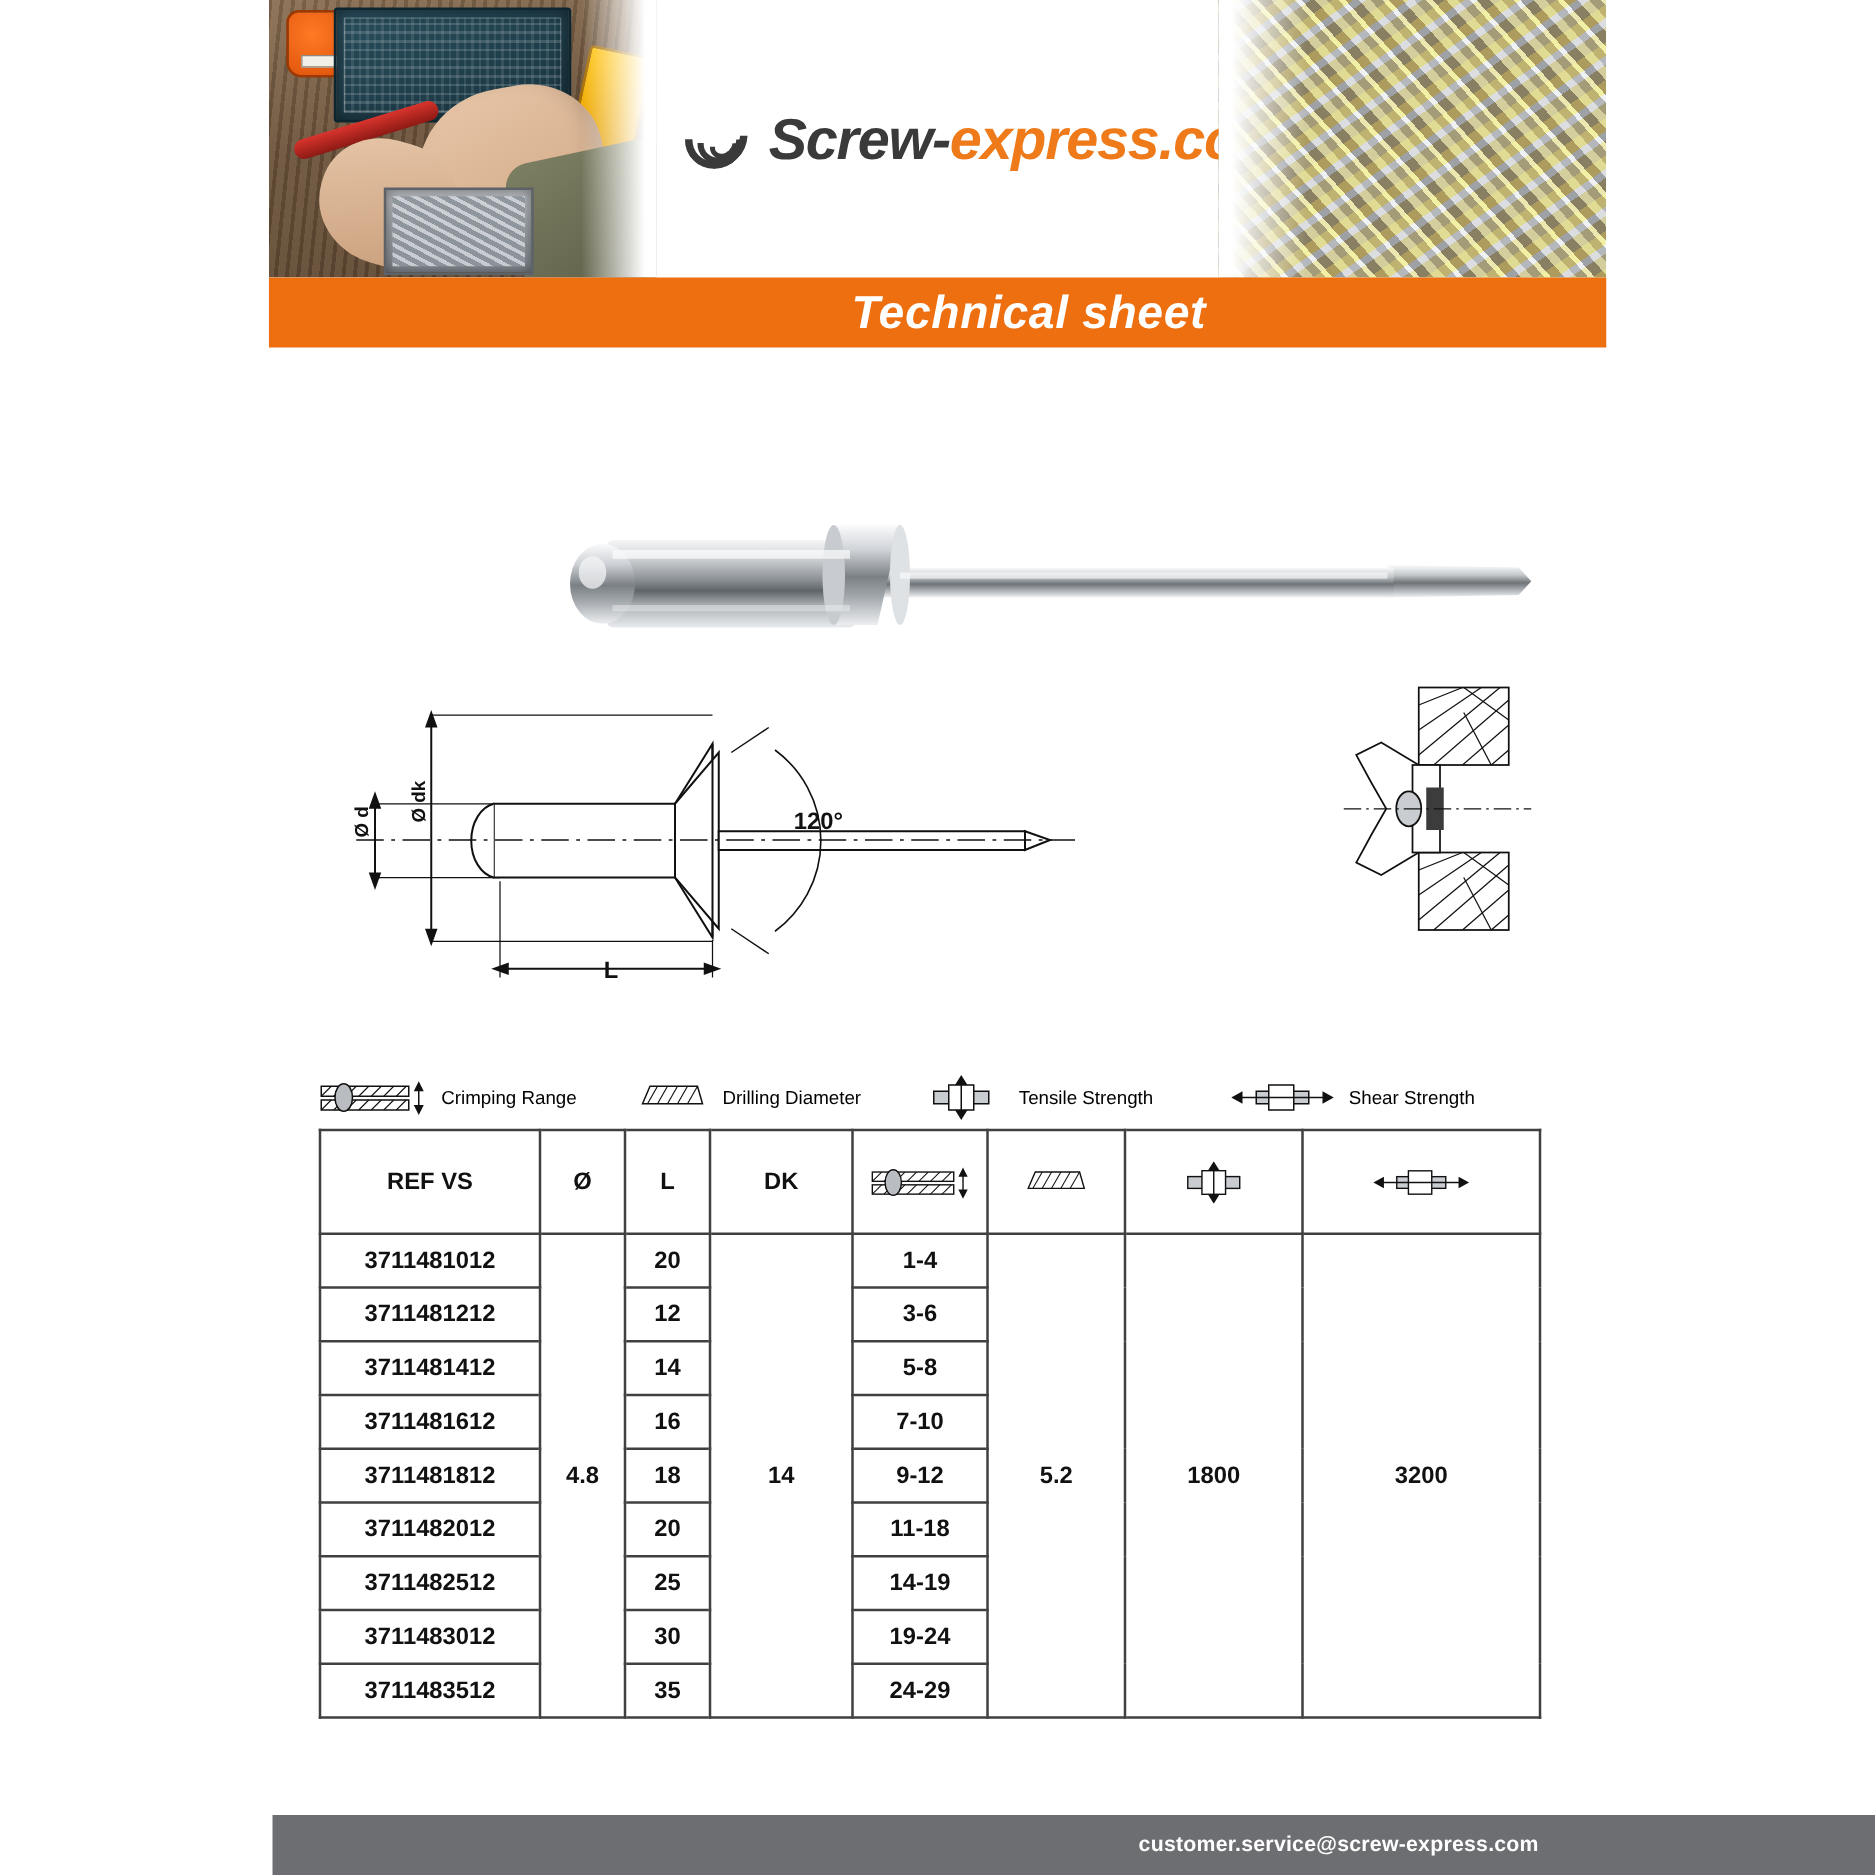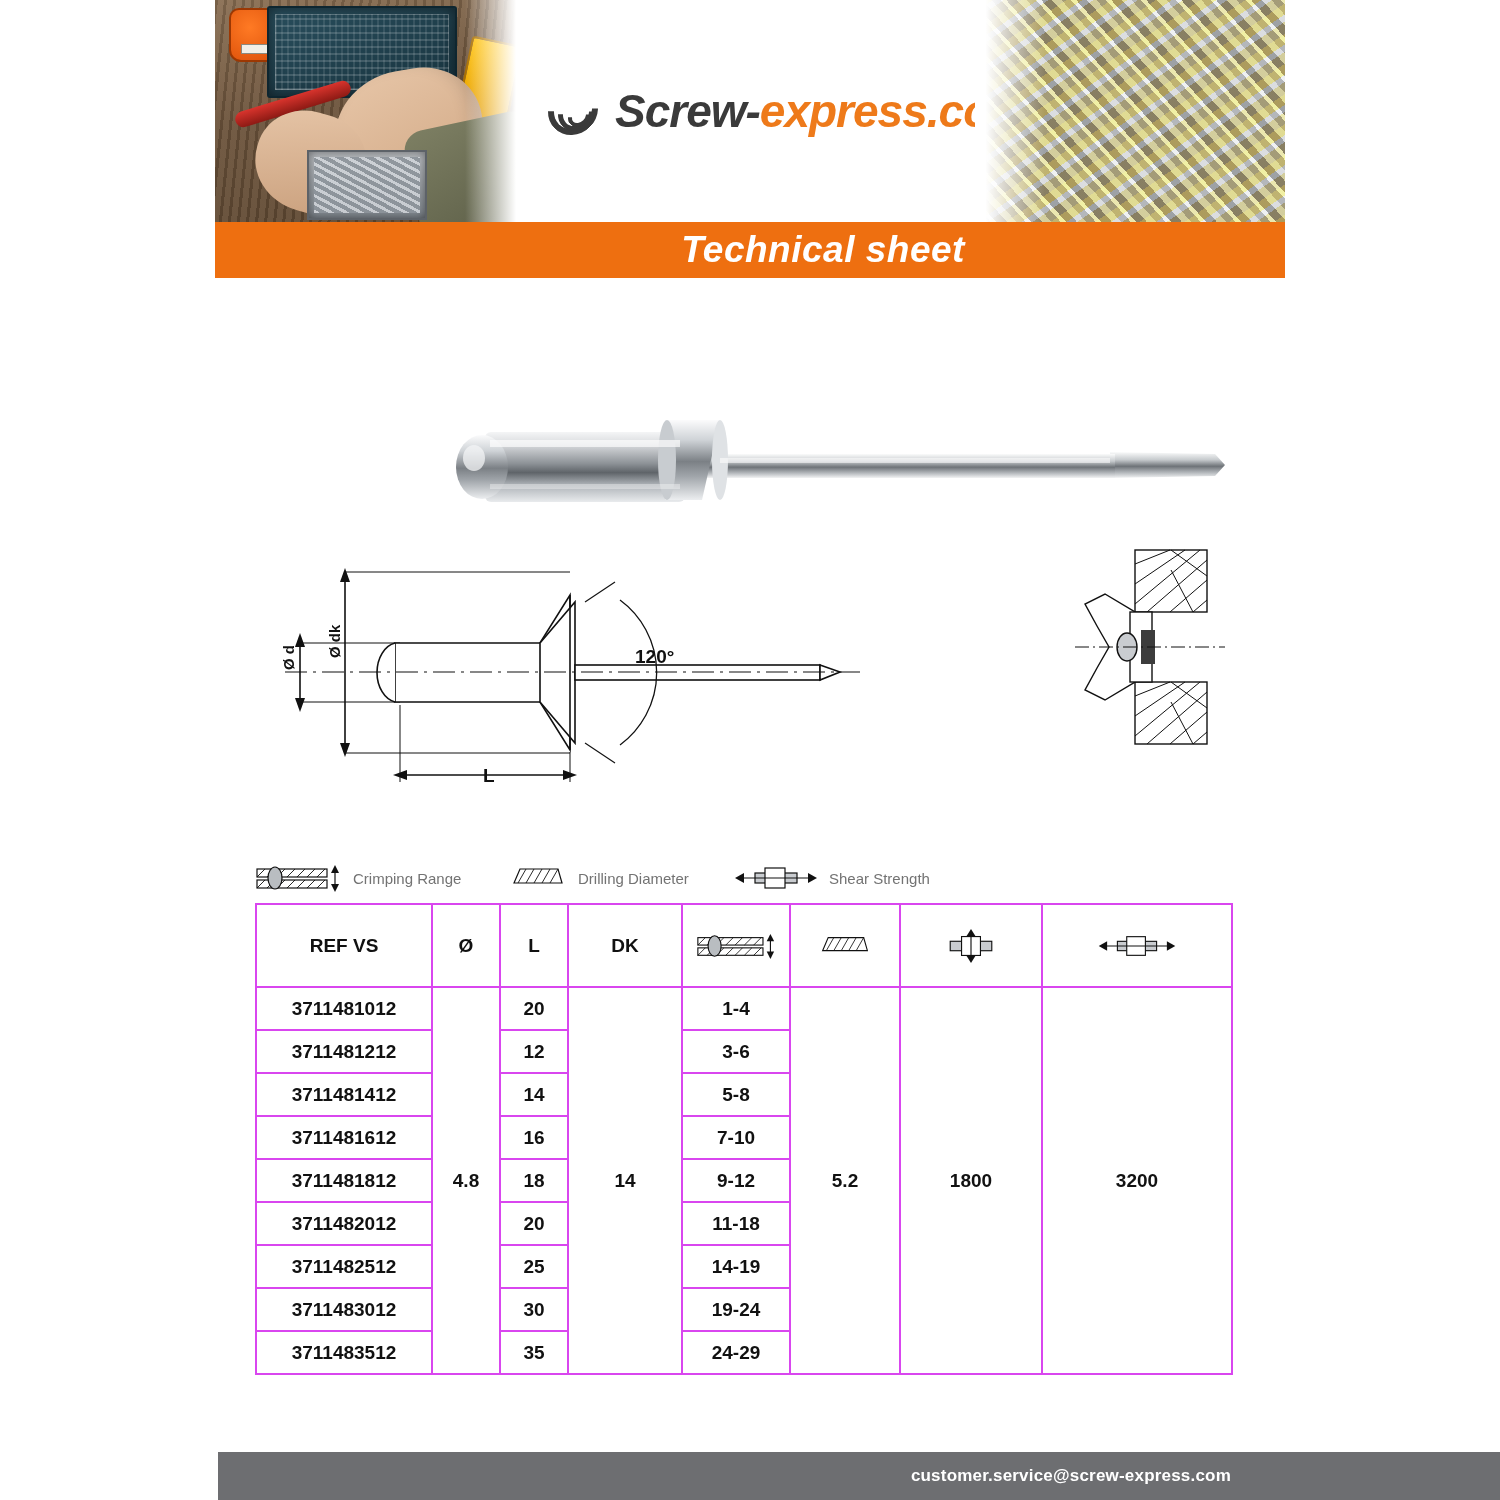--- a/index.html
+++ b/index.html
@@ -211,42 +211,42 @@
   .legend {
     position: absolute;
     left: 255px; top: 855px;
     width: 1255px; height: 46px;
     display: flex;
     align-items: center;
   }
   .legend-item { display: flex; align-items: center; }
   .legend-item .lbl {
     font-size: 15px;
-    color: #737373;
+    color: #000000;
     margin-left: 12px;
     white-space: nowrap;
   }
   .legend .li1 { width: 255px; }
   .legend .li2 { width: 225px; }
   .legend .li3 { width: 250px; }
   .legend .li4 { width: 250px; }
 
   
   .tbl-wrap {
     position: absolute;
     left: 255px; top: 903px;
     width: 976px;
   }
   table.spec {
     border-collapse: collapse;
     width: 976px;
     table-layout: fixed;
   }
   table.spec th, table.spec td {
-    border: 2px solid #d946ef;
+    border: 2px solid #404040;
     text-align: center;
     vertical-align: middle;
     font-size: 19px;
     font-weight: bold;
     color: #111;
     height: 43px;
     padding: 0;
   }
   table.spec thead th { height: 83px; }
   col.c1 { width: 176px; }
@@ -496,20 +496,34 @@
               <line x1="24" y1="20" x2="32" y2="6"></line>
                 <line x1="32" y1="20" x2="40" y2="6"></line>
               <line x1="40" y1="20" x2="48" y2="6"></line>
             </g>
           </g>
         </svg>
       </span>
       <span class="lbl">Drilling Diameter</span>
     </div>
 
+    <div class="legend-item li3">
+      <span class="ico">
+        <svg width="68" height="36" viewBox="0 0 68 36">
+          <g stroke="#111" fill="none" stroke-width="1.2">
+            <rect x="12" y="13" width="44" height="10" fill="#c9ccd0"></rect>
+            <rect x="24" y="8" width="20" height="20" fill="#fff"></rect>
+            <line x1="34" y1="3" x2="34" y2="33"></line>
+          </g>
+          <polygon points="34,0 29,8 39,8" fill="#111"></polygon>
+          <polygon points="34,36 29,28 39,28" fill="#111"></polygon>
+        </svg>
+      </span>
+      <span class="lbl">Tensile Strength</span>
+    </div>
 
     <div class="legend-item li4">
       <span class="ico">
         <svg width="82" height="30" viewBox="0 0 82 30">
           <g stroke="#111" fill="none" stroke-width="1.2">
             <rect x="20" y="10" width="42" height="10" fill="#c9ccd0"></rect>
             <rect x="30" y="5" width="20" height="20" fill="#fff"></rect>
             <line x1="4" y1="15" x2="78" y2="15"></line>
           </g>
           <polygon points="0,15 9,10 9,20" fill="#111"></polygon>

